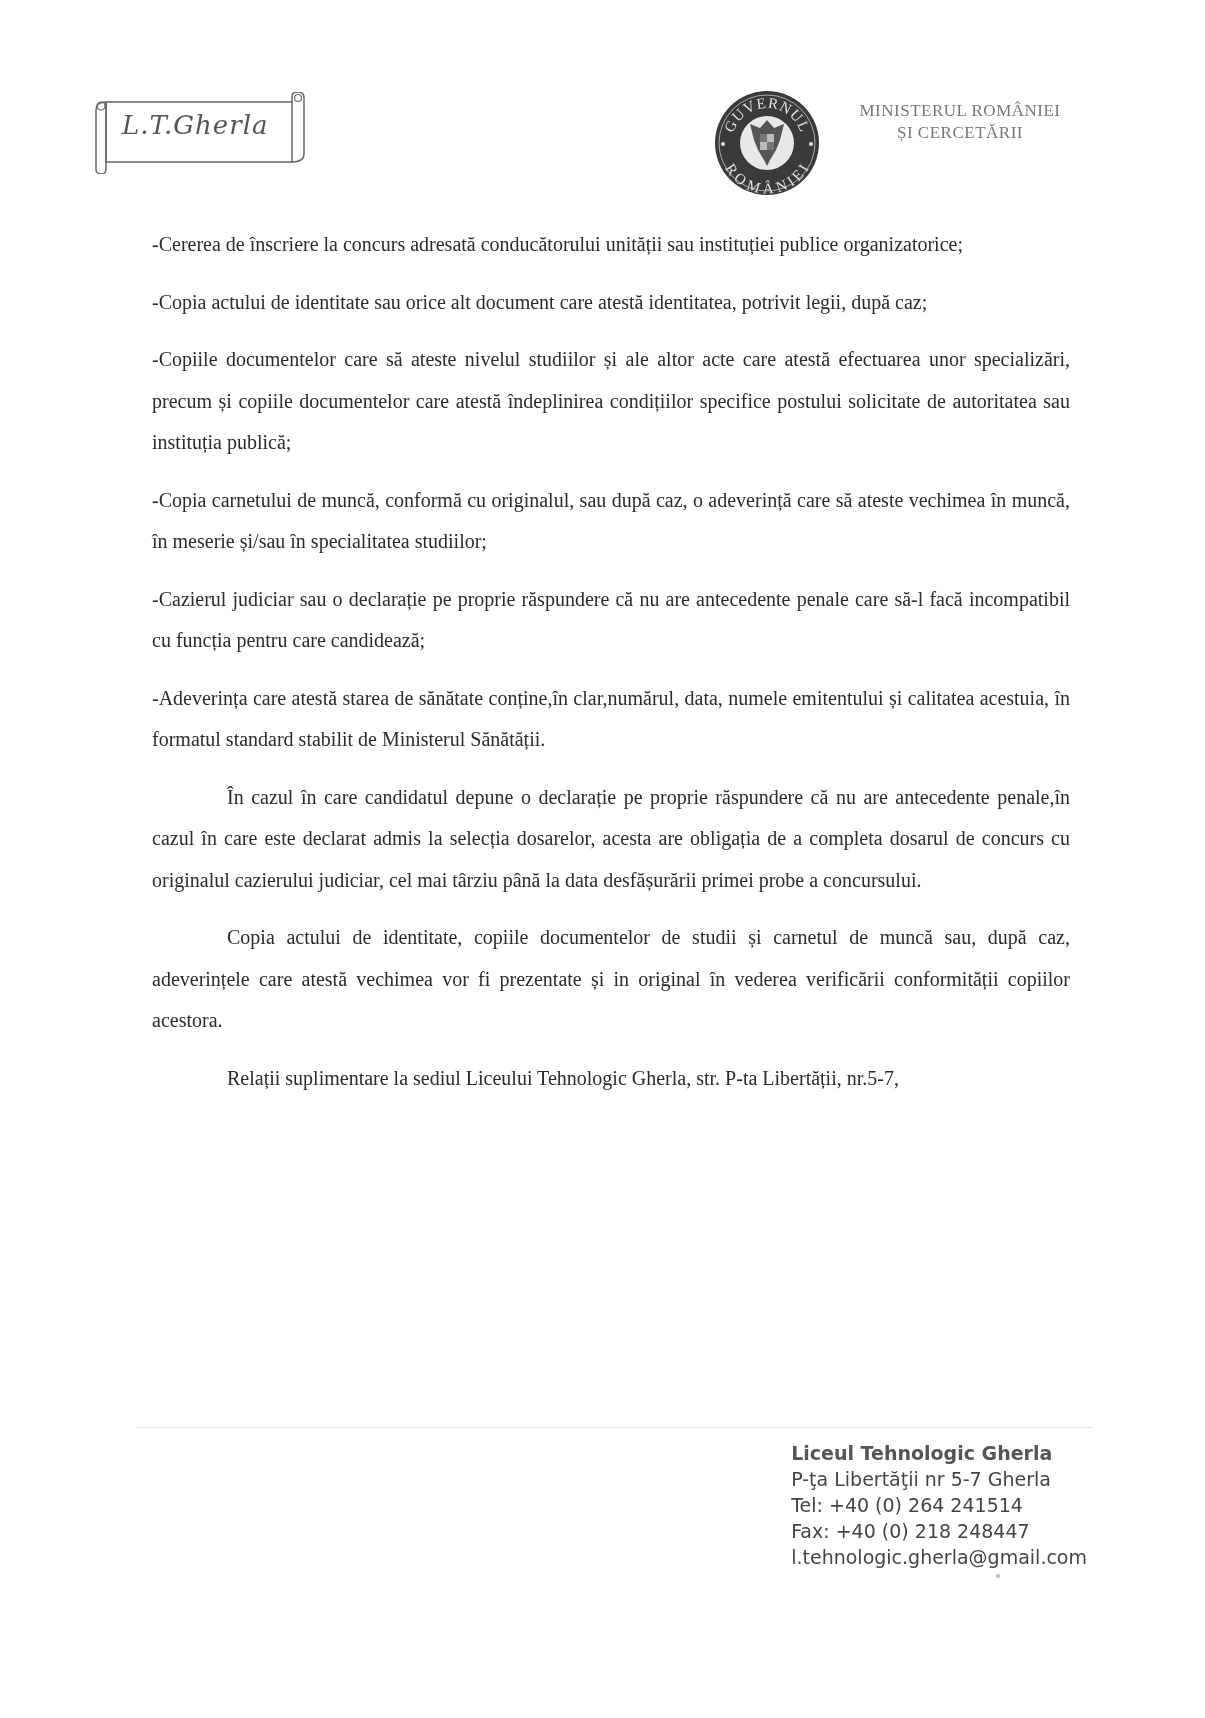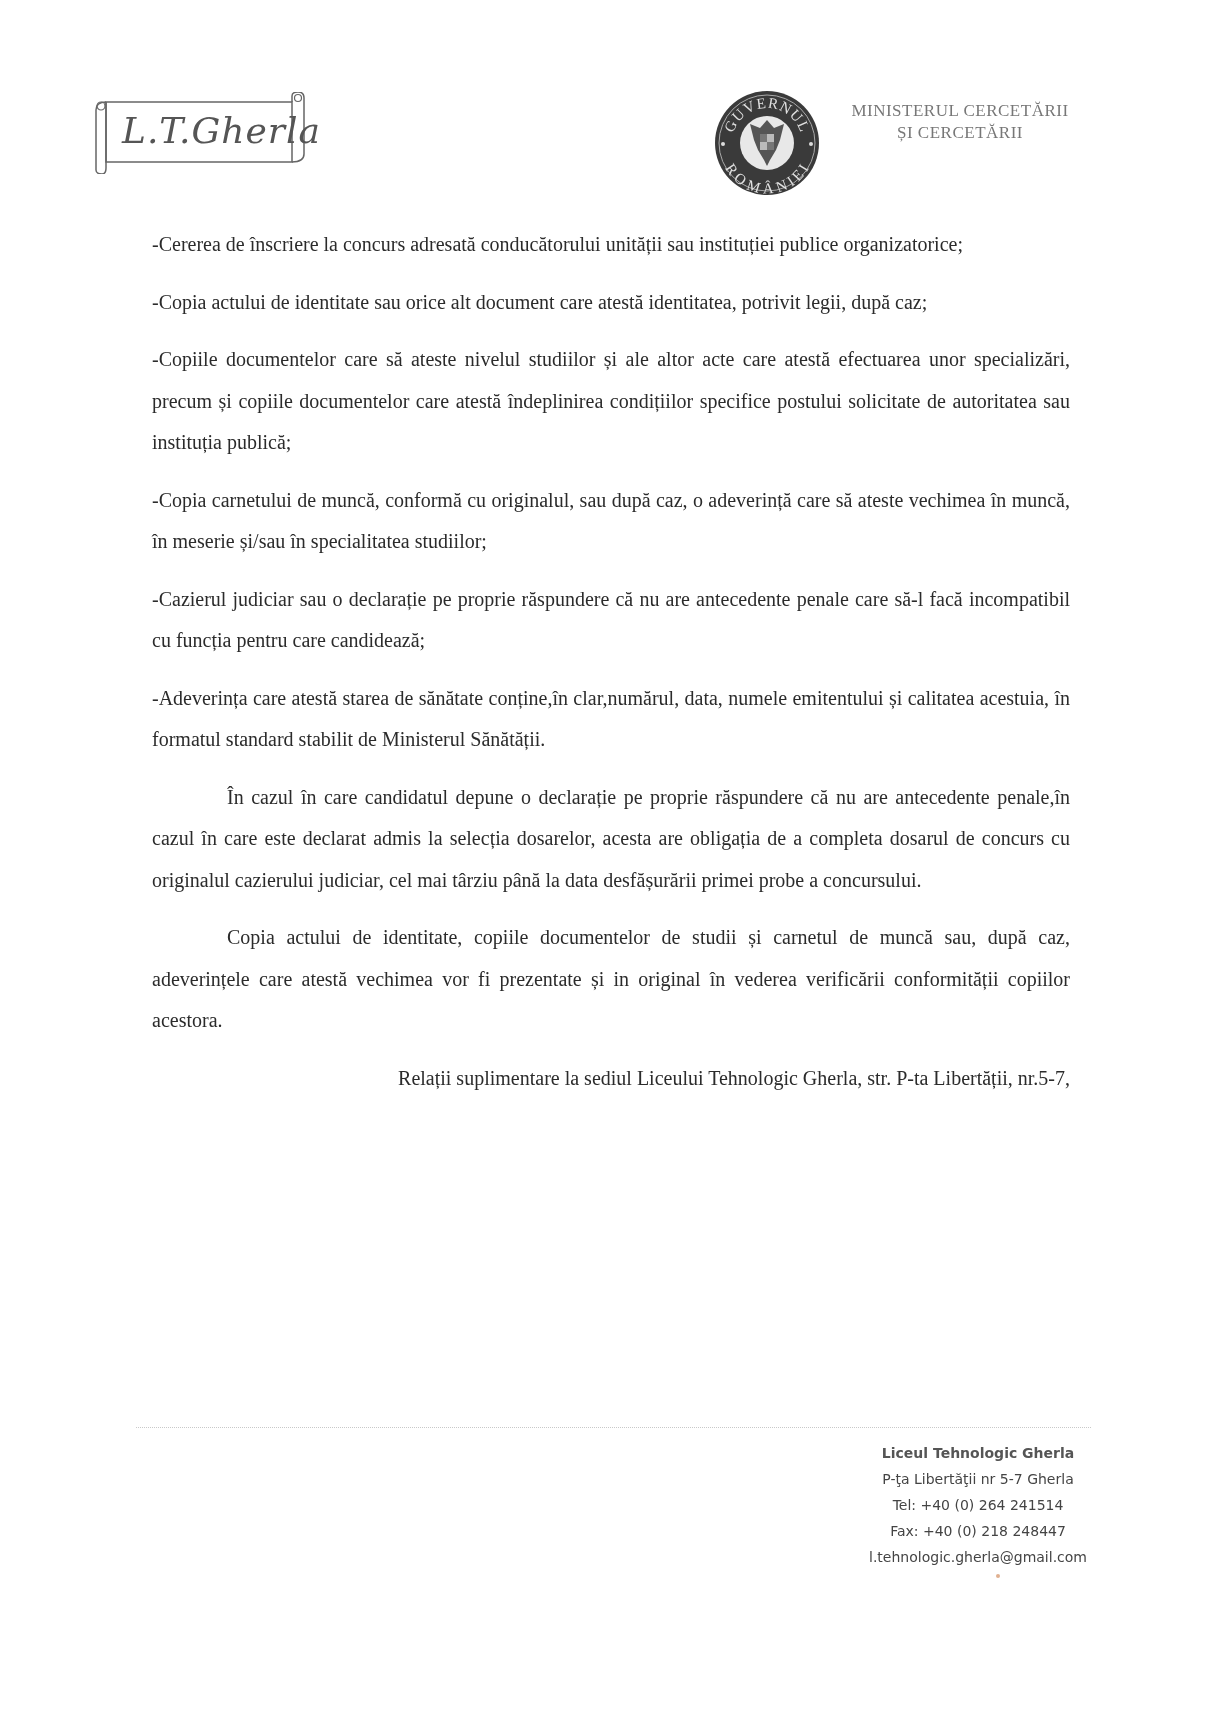--- a/index.html
+++ b/index.html
@@ -1,35 +1,35 @@
 <!DOCTYPE html>
 <html><head>
   <meta charset="utf-8">
   <style>
     html, body { margin: 0; padding: 0; background: #ffffff; }
     body { width: 1205px; height: 1718px; position: relative; overflow: hidden; font-family: "Liberation Serif", serif; color: #2a2a2a; }
 
     
     .logo-scroll { position: absolute; left: 92px; top: 92px; width: 220px; height: 82px; }
     .logo-scroll svg { width: 100%; height: 100%; }
-    .logo-text { position: absolute; left: 30px; top: 18px; font-family: "DejaVu Serif", serif; font-style: italic; font-size: 36px; color: #555; letter-spacing: 1px; }
+    .logo-text { position: absolute; left: 30px; top: 18px; font-family: "DejaVu Serif", serif; font-style: italic; font-size: 26px; color: #555; letter-spacing: 1px; }
 
     .seal { position: absolute; left: 712px; top: 88px; width: 110px; height: 110px; }
     .ministry { position: absolute; left: 830px; top: 100px; width: 260px; text-align: center; font-family: "Liberation Serif", serif; font-size: 17px; line-height: 22px; color: #777; letter-spacing: 0.5px; }
 
     
     .content { position: absolute; left: 136px; top: 208px; width: 950px; font-size: 20px; line-height: 41.5px; color: #2b2b2b; }
     .content p { margin: 16px; text-align: justify; }
     .content p.item { text-align: justify; }
     .content p.indent { text-indent: 75px; }
-    .content p.left { text-align: right; }
+    .content p.left { text-align: left; }
 
     
     .footer-rule { position: absolute; left: 136px; top: 1427px; width: 955px; height: 0; border-top: 1px dotted #c9c9c9; }
-    .footer { position: absolute; right: 118px; top: 1440px; text-align: center; font-family: "DejaVu Sans", sans-serif; font-size: 14px; line-height: 26px; color: #444; }
+    .footer { position: absolute; right: 118px; top: 1440px; text-align: left; font-family: "DejaVu Sans", sans-serif; font-size: 19px; line-height: 26px; color: #444; }
     .footer .name { font-weight: bold; color: #555; }
     .dot { position: absolute; left: 996px; top: 1574px; width: 4px; height: 4px; border-radius: 50%; background: #e0b090; }
   </style>
 </head>
 <body>
 
 <div class="logo-scroll">
   <svg viewBox="0 0 220 82">
     <path d="M14 10 L200 10 L200 70 L14 70 Z" fill="none" stroke="#666" stroke-width="1.5"></path>
     <path d="M14 10 Q4 10 4 18 L4 78 Q4 82 10 82 Q14 82 14 76 L14 10" fill="none" stroke="#666" stroke-width="1.5"></path>
@@ -58,21 +58,21 @@
     <circle cx="11" cy="56" r="2" fill="#ddd"></circle>
     <circle cx="99" cy="56" r="2" fill="#ddd"></circle>
     <path d="M55 32 L62 40 L72 36 L68 52 L64 62 L58 72 L55 78 L52 72 L46 62 L42 52 L38 36 L48 40 Z" fill="#555"></path>
     <rect x="48" y="46" width="14" height="16" fill="#bbb"></rect>
     <rect x="48" y="46" width="7" height="8" fill="#777"></rect>
     <rect x="55" y="54" width="7" height="8" fill="#777"></rect>
   </svg>
 </div>
 
 <div class="ministry">
-  <div>MINISTERUL CERCETĂRII</div>
+  <div>MINISTERUL ROMÂNIEI</div>
   <div>ȘI CERCETĂRII</div>
 </div>
 
 <div class="content">
   <p class="item">-Cererea de înscriere la concurs adresată conducătorului unității sau instituției publice organizatorice;</p>
   <p class="item">-Copia actului de identitate sau orice alt document care atestă identitatea, potrivit legii, după caz;</p>
   <p class="item">-Copiile documentelor care să ateste nivelul studiilor și ale altor acte care atestă efectuarea unor specializări, precum și copiile documentelor care atestă îndeplinirea condițiilor specifice postului solicitate de autoritatea sau instituția publică;</p>
   <p class="item">-Copia carnetului de muncă, conformă cu originalul, sau după caz, o adeverință care să ateste vechimea în muncă, în meserie și/sau în specialitatea studiilor;</p>
   <p class="item">-Cazierul judiciar sau o declarație pe proprie răspundere că nu are antecedente penale care să-l facă incompatibil cu funcția pentru care candidează;</p>
   <p class="item">-Adeverința care atestă starea de sănătate conține,în clar,numărul, data, numele emitentului și calitatea acestuia, în formatul standard stabilit de Ministerul Sănătății.</p>

